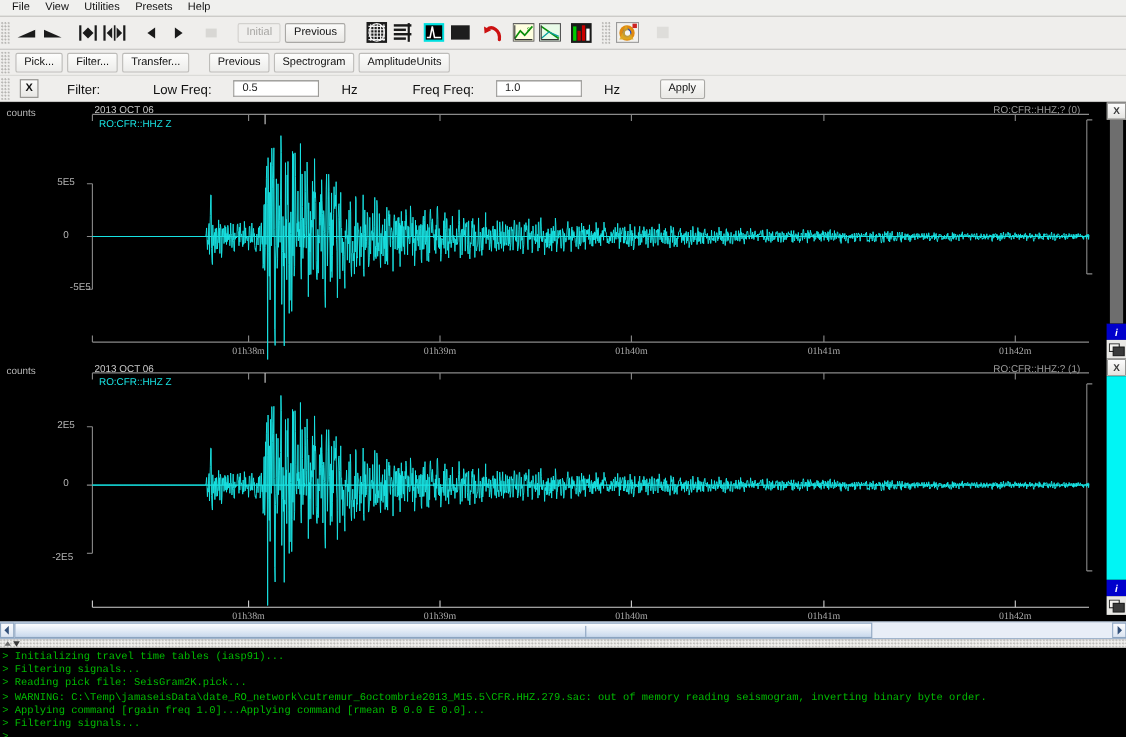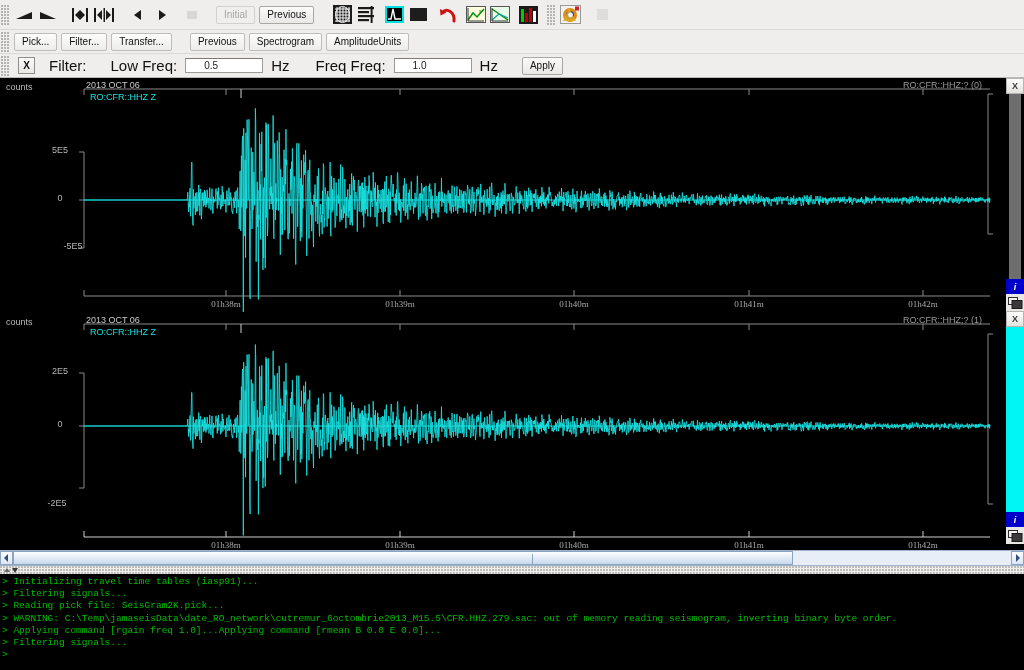--- a/index.html
+++ b/index.html
@@ -45,26 +45,26 @@
 
   .tbtn {
     font-size: 10px; color: #111; background: linear-gradient(#fbfbfa,#e9e8e5);
     border: 1px solid #a9a8a5; border-radius: 2px;
     padding: 2px 7px; margin: 0 2px; line-height: 12px; cursor: default;
     white-space: nowrap;
   }
   .tbtn.disabled { color: #a8a7a4; border-color: #d2d1ce; background: #f0efed; }
   .tbtn.flat { border: 1px solid #bdbcb9; background: linear-gradient(#fdfdfc,#ececea); }
 
-  .lbl { font-size: 15px; color: #111; margin: 0 8px; white-space: nowrap; }
+  .lbl { font-size: 12px; color: #111; margin: 0 20px; white-space: nowrap; }
 
   .txtin {
     font-size: 10px; color: #222; background: #fff;
     border: 1px solid #9b9a97; border-top-color: #7d7c79;
-    height: 15px; padding: 0 18px; line-height: 13px;
+    height: 15px; padding: 0 7px; line-height: 13px;
     font-family: "Liberation Sans", sans-serif;
   }
   .xbtn {
     width: 17px; height: 17px; font-size: 10px; font-weight: bold; color: #111;
     background: linear-gradient(#fbfbfa,#e8e7e4); border: 1px solid #8f8e8b;
     display: flex; align-items: center; justify-content: center;
     margin-left: 6px; margin-right: 6px; flex: none; cursor: default;
   }
 
   
@@ -151,20 +151,27 @@
   .cline {
     font-family: "Liberation Mono", monospace; font-size: 9.5px;
     color: #00bb00; line-height: 12.2px; white-space: nowrap;
   }
 </style>
 </head>
 <body>
 
 <div id="app">
 
+  <div class="menubar">
+    <div class="mi">File</div>
+    <div class="mi">View</div>
+    <div class="mi">Utilities</div>
+    <div class="mi">Presets</div>
+    <div class="mi">Help</div>
+  </div>
 
   <div class="toolbar tb1">
     <div class="gripper"></div>
 
     <div class="ibtn">
       <svg width="20" height="14" viewBox="0 0 20 14">
           <path d="M2 11 L18 4 L18 11 Z" fill="#1a1a1a"></path>
         </svg>
     </div>
     <div class="ibtn">
@@ -434,21 +441,21 @@
         <line x1="749" y1="219" x2="749" y2="225" stroke="#d0d0d0"></line>
         <line x1="923" y1="219" x2="923" y2="225" stroke="#d0d0d0"></line>
 
         <g id="trace1" stroke="#19e3e3" stroke-width="0.9" fill="none">
             <path d="M84.00 114.00L84.38 114.00L84.75 114.00L85.13 114.00L85.51 114.00L85.89 114.00L86.27 114.00L86.64 114.00L87.02 114.00L87.40 114.00L87.78 114.00L88.15 114.00L88.53 114.00L88.91 114.00L89.28 114.00L89.66 114.00L90.04 114.00L90.42 114.00L90.80 114.00L91.17 114.00L91.55 114.00L91.93 114.00L92.31 114.00L92.68 114.00L93.06 114.00L93.44 114.00L93.81 114.00L94.19 114.00L94.57 114.00L94.95 114.00L95.33 114.00L95.70 114.00L96.08 114.00L96.46 114.00L96.83 114.00L97.21 114.00L97.59 114.00L97.97 114.00L98.34 114.00L98.72 114.00L99.10 114.00L99.48 114.00L99.86 114.00L100.23 114.00L100.61 114.00L100.99 114.00L101.36 114.00L101.74 114.00L102.12 114.00L102.50 114.00L102.88 114.00L103.25 114.00L103.63 114.00L104.01 114.00L104.38 114.00L104.76 114.00L105.14 114.00L105.52 114.00L105.89 114.00L106.27 114.00L106.65 114.00L107.03 114.00L107.41 114.00L107.78 114.00L108.16 114.00L108.54 114.00L108.91 114.00L109.29 114.00L109.67 114.00L110.05 114.00L110.42 114.00L110.80 114.00L111.18 114.00L111.56 114.00L111.94 114.00L112.31 114.00L112.69 114.00L113.07 114.00L113.44 114.00L113.82 114.00L114.20 114.00L114.58 114.00L114.95 114.00L115.33 114.00L115.71 114.00L116.09 114.00L116.47 114.00L116.84 114.00L117.22 114.00L117.60 114.00L117.97 114.00L118.35 114.00L118.73 114.00L119.11 114.00L119.48 114.00L119.86 114.00L120.24 114.00L120.62 114.00L121.00 114.00L121.37 114.00L121.75 114.00L122.13 114.00L122.50 114.00L122.88 114.00L123.26 114.00L123.64 114.00L124.02 114.00L124.39 114.00L124.77 114.00L125.15 114.00L125.53 114.00L125.90 114.00L126.28 114.00L126.66 114.00L127.03 114.00L127.41 114.00L127.79 114.00L128.17 114.00L128.54 114.00L128.92 114.00L129.30 114.00L129.68 114.00L130.06 114.00L130.43 114.00L130.81 114.00L131.19 114.00L131.56 114.00L131.94 114.00L132.32 114.00L132.70 114.00L133.07 114.00L133.45 114.00L133.83 114.00L134.21 114.00L134.59 114.00L134.96 114.00L135.34 114.00L135.72 114.00L136.09 114.00L136.47 114.00L136.85 114.00L137.23 114.00L137.60 114.00L137.98 114.00L138.36 114.00L138.74 114.00L139.12 114.00L139.49 114.00L139.87 114.00L140.25 114.00L140.63 114.00L141.00 114.00L141.38 114.00L141.76 114.00L142.13 114.00L142.51 114.00L142.89 114.00L143.27 114.00L143.64 114.00L144.02 114.00L144.40 114.00L144.78 114.00L145.16 114.00L145.53 114.00L145.91 114.00L146.29 114.00L146.66 114.00L147.04 114.00L147.42 114.00L147.80 114.00L148.18 114.00L148.55 114.00L148.93 114.00L149.31 114.00L149.69 114.00L150.06 114.00L150.44 114.00L150.82 114.00L151.19 114.00L151.57 114.00L151.95 114.00L152.33 114.00L152.70 114.00L153.08 114.00L153.46 114.00L153.84 114.00L154.22 114.00L154.59 114.00L154.97 114.00L155.35 114.00L155.72 114.00L156.10 114.00L156.48 114.00L156.86 114.00L157.24 114.00L157.61 114.00L157.99 114.00L158.37 114.00L158.75 114.00L159.12 114.00L159.50 114.00L159.88 114.00L160.25 114.00L160.63 114.00L161.01 114.00L161.39 114.00L161.76 114.00L162.14 114.00L162.52 114.00L162.90 114.00L163.27 114.00L163.65 114.00L164.03 114.00L164.41 114.00L164.79 114.00L165.16 114.00L165.54 114.00L165.92 114.00L166.30 114.00L166.67 114.00L167.05 114.00L167.43 114.00L167.81 114.00L168.18 114.00L168.56 114.00L168.94 114.00L169.31 114.00L169.69 114.00L170.07 114.00L170.45 114.00L170.82 114.00L171.20 114.00L171.58 114.00L171.96 114.00L172.34 114.00L172.71 114.00L173.09 114.00L173.47 114.00L173.84 114.00L174.22 114.00L174.60 114.00L174.98 114.00L175.36 114.00L175.73 114.00L176.11 114.00L176.49 114.00L176.87 114.00L177.24 114.00L177.62 114.00L178.00 114.00L178.38 114.00L178.75 114.00L179.13 114.00L179.51 114.00L179.88 114.00L180.26 114.00L180.64 114.00L181.02 114.00L181.39 114.00L181.77 114.00L182.15 114.00L182.53 114.00L182.91 114.00L183.28 114.00L183.66 114.00L184.04 114.00L184.42 114.00L184.79 114.00L185.17 114.00L185.55 114.00L185.93 114.00L186.30 114.00L186.68 114.00L187.06 114.00L187.44 111.68L187.81 107.09L188.19 115.47L188.57 124.59L188.94 116.91L189.32 120.39L189.70 106.39L190.08 103.43L190.45 128.45L190.83 109.51L191.21 96.88L191.59 80.33L191.97 80.68L192.34 123.56L192.72 133.55L193.10 136.68L193.47 104.65L193.85 121.39L194.23 113.32L194.61 113.34L194.99 110.70L195.36 127.21L195.74 107.63L196.12 120.63L196.50 124.24L196.87 107.08L197.25 111.27L197.63 124.02L198.00 118.51L198.38 115.38L198.76 100.58L199.14 119.15L199.51 107.36L199.89 127.72L200.27 104.12L200.65 106.16L201.03 108.97L201.40 131.03L201.78 124.89L202.16 108.01L202.53 113.96L202.91 107.30L203.29 109.42L203.67 119.71L204.05 114.04L204.42 105.13L204.80 118.57L205.18 106.31L205.56 111.19L205.93 120.49L206.31 111.51L206.69 118.04L207.06 104.96L207.44 106.98L207.82 116.70L208.20 113.17L208.58 112.30L208.95 121.47L209.33 116.56L209.71 103.05L210.08 111.48L210.46 113.09L210.84 123.02L211.22 119.15L211.59 112.89L211.97 103.98L212.35 117.21L212.73 125.71L213.10 126.04L213.48 111.05L213.86 116.30L214.24 114.01L214.62 113.77L214.99 115.17L215.37 114.15L215.75 104.57L216.13 103.79L216.50 109.28L216.88 110.11L217.26 121.49L217.63 106.44L218.01 118.52L218.39 103.06L218.77 110.45L219.15 113.41L219.52 111.97L219.90 113.99L220.28 118.57L220.66 122.22L221.03 109.39L221.41 120.39L221.79 119.81L222.16 101.77L222.54 108.27L222.92 119.26L223.30 107.04L223.68 115.18L224.05 113.84L224.43 116.46L224.81 117.45L225.19 116.26L225.56 113.66L225.94 125.06L226.32 116.43L226.69 106.11L227.07 105.62L227.45 111.26L227.83 118.98L228.21 117.20L228.58 118.07L228.96 103.13L229.34 115.72L229.72 118.66L230.09 110.10L230.47 107.41L230.85 113.63L231.22 111.59L231.60 121.33L231.98 124.42L232.36 123.76L232.73 126.19L233.11 121.55L233.49 112.03L233.87 116.20L234.25 115.57L234.62 120.89L235.00 106.91L235.38 115.01L235.75 109.38L236.13 105.59L236.51 125.78L236.89 122.73L237.26 105.43L237.64 102.97L238.02 117.53L238.40 120.33L238.78 114.06L239.15 139.72L239.53 136.54L239.91 88.81L240.28 88.07L240.66 141.43L241.04 122.97L241.42 74.63L241.79 120.49L242.17 67.22L242.55 57.00L242.93 87.19L243.31 223.46L243.68 50.29L244.06 75.78L244.44 127.16L244.81 146.13L245.19 78.30L245.57 165.22L245.95 54.25L246.32 89.97L246.70 121.55L247.08 42.62L247.46 56.53L247.84 75.52L248.21 113.56L248.59 66.95L248.97 42.33L249.34 108.10L249.72 189.07L250.10 202.04L250.48 131.38L250.86 121.36L251.23 67.40L251.61 107.28L251.99 139.74L252.36 132.08L252.74 71.42L253.12 122.73L253.50 105.11L253.88 89.07L254.25 101.05L254.63 118.76L255.01 84.43L255.39 32.51L255.76 46.22L256.14 168.86L256.52 126.76L256.89 125.60L257.27 97.79L257.65 137.95L258.03 105.34L258.40 202.42L258.78 127.48L259.16 131.42L259.54 54.35L259.91 113.72L260.29 100.13L260.67 148.99L261.05 64.26L261.43 88.29L261.80 53.36L262.18 102.85L262.56 136.78L262.94 176.14L263.31 102.78L263.69 165.60L264.07 111.70L264.44 94.10L264.82 111.80L265.20 174.51L265.58 145.30L265.96 45.22L266.33 129.62L266.71 47.09L267.09 116.69L267.47 146.05L267.84 138.11L268.22 46.39L268.60 65.50L268.98 94.99L269.35 118.12L269.73 122.19L270.11 103.31L270.49 110.06L270.86 77.30L271.24 117.54L271.62 102.01L272.00 114.84L272.37 108.20L272.75 122.47L273.13 38.87L273.50 136.31L273.88 148.53L274.26 100.37L274.64 63.46L275.01 89.64L275.39 131.80L275.77 99.21L276.15 122.87L276.52 112.18L276.90 115.23L277.28 61.21L277.66 77.66L278.03 104.92L278.41 123.42L278.79 100.74L279.17 53.83L279.54 71.57L279.92 91.94L280.30 162.70L280.68 86.76L281.06 145.10L281.43 111.69L281.81 126.47L282.19 93.62L282.56 144.68L282.94 111.88L283.32 100.77L283.70 106.52L284.07 69.33L284.45 107.96L284.83 140.81L285.21 77.74L285.59 100.03L285.96 51.10L286.34 82.79L286.72 78.44L287.10 86.58L287.47 133.23L287.85 147.39L288.23 148.89L288.61 140.86L288.98 108.17L289.36 143.60L289.74 112.91L290.12 119.37L290.49 86.33L290.87 104.94L291.25 98.74L291.63 79.94L292.00 126.02L292.38 68.12L292.76 84.65L293.13 95.33L293.51 148.38L293.89 109.94L294.27 93.09L294.64 98.30L295.02 111.79L295.40 159.49L295.78 171.40L296.15 110.57L296.53 75.76L296.91 63.57L297.29 83.83L297.66 137.82L298.04 114.29L298.42 109.28L298.80 63.65L299.17 77.46L299.55 105.91L299.93 119.28L300.31 150.49L300.69 94.69L301.06 142.30L301.44 78.76L301.82 147.22L302.20 129.55L302.57 100.50L302.95 121.27L303.33 95.63L303.70 73.77L304.08 90.96L304.46 91.58L304.84 80.44L305.22 89.61L305.59 69.72L305.97 116.55L306.35 125.86L306.73 163.59L307.10 137.13L307.48 98.46L307.86 88.74L308.24 87.48L308.61 100.72L308.99 148.30L309.37 101.45L309.75 78.32L310.12 106.80L310.50 107.12L310.88 127.07L311.25 115.30L311.63 141.69L312.01 130.12L312.39 118.36L312.76 128.68L313.14 143.66L313.52 155.93L313.90 109.34L314.27 115.67L314.65 112.29L315.03 100.29L315.41 111.63L315.79 133.14L316.16 113.13L316.54 118.54L316.92 119.90L317.30 92.66L317.67 135.23L318.05 127.98L318.43 85.86L318.80 94.09L319.18 139.78L319.56 146.37L319.94 127.66L320.31 127.20L320.69 117.71L321.07 133.82L321.45 129.75L321.83 127.41L322.20 144.39L322.58 105.73L322.96 126.48L323.34 81.64L323.71 84.00L324.09 138.42L324.47 130.14L324.84 131.41L325.22 102.91L325.60 108.62L325.98 108.73L326.36 113.73L326.73 122.48L327.11 137.55L327.49 108.68L327.87 106.01L328.24 130.52L328.62 111.22L329.00 122.45L329.38 113.35L329.75 114.17L330.13 80.30L330.51 140.73L330.88 146.23L331.26 111.58L331.64 92.52L332.02 124.92L332.39 104.47L332.77 123.04L333.15 118.14L333.53 113.29L333.90 94.49L334.28 97.73L334.66 121.11L335.04 138.54L335.42 136.75L335.79 131.23L336.17 98.49L336.55 122.13L336.93 128.18L337.30 112.46L337.68 109.90L338.06 109.29L338.44 117.19L338.81 95.26L339.19 110.05L339.57 112.05L339.94 133.39L340.32 105.78L340.70 82.37L341.08 130.34L341.45 121.95L341.83 131.93L342.21 122.75L342.59 84.76L342.96 90.23L343.34 130.02L343.72 118.93L344.10 123.11L344.47 125.78L344.85 95.46L345.23 115.89L345.61 130.60L345.99 139.13L346.36 111.45L346.74 128.17L347.12 113.50L347.50 108.69L347.87 104.48L348.25 129.77L348.63 114.68L349.00 114.07L349.38 123.87L349.76 99.77L350.14 136.21L350.52 109.65L350.89 113.56L351.27 133.99L351.65 90.32L352.02 127.13L352.40 136.75L352.78 106.17L353.16 97.93L353.53 93.02L353.91 105.39L354.29 96.19L354.67 120.05L355.05 122.53L355.42 109.18L355.80 106.90L356.18 109.22L356.56 110.49L356.93 117.12L357.31 142.16L357.69 116.06L358.06 100.94L358.44 96.43L358.82 98.58L359.20 124.21L359.57 101.80L359.95 112.78L360.33 101.34L360.71 106.59L361.09 124.83L361.46 120.10L361.84 98.78L362.22 123.46L362.59 98.49L362.97 127.74L363.35 103.25L363.73 138.35L364.10 105.09L364.48 123.03L364.86 93.70L365.24 125.89L365.62 107.67L365.99 101.44L366.37 119.74L366.75 122.18L367.13 105.89L367.50 124.30L367.88 128.51L368.26 101.47L368.63 108.48L369.01 92.20L369.39 96.46L369.77 108.03L370.15 112.67L370.52 128.91L370.90 105.44L371.28 115.55L371.66 106.41L372.03 118.12L372.41 120.04L372.79 118.82L373.16 89.25L373.54 97.75L373.92 112.65L374.30 113.87L374.68 103.16L375.05 129.36L375.43 98.35L375.81 116.79L376.19 119.19L376.56 115.47L376.94 137.73L377.32 128.24L377.69 100.78L378.07 125.47L378.45 104.97L378.83 111.83L379.20 108.66L379.58 116.93L379.96 117.96L380.34 121.82L380.72 107.26L381.09 105.12L381.47 113.43L381.85 124.83L382.23 107.70L382.60 104.15L382.98 132.34L383.36 135.20L383.73 104.87L384.11 124.38L384.49 102.61L384.87 97.54L385.25 124.31L385.62 118.58L386.00 101.16L386.38 92.67L386.75 120.42L387.13 117.44L387.51 109.31L387.89 119.08L388.26 133.62L388.64 104.09L389.02 107.00L389.40 129.23L389.78 134.33L390.15 106.74L390.53 127.30L390.91 95.51L391.29 91.94L391.66 99.32L392.04 101.73L392.42 110.86L392.80 111.14L393.17 99.71L393.55 107.27L393.93 113.06L394.31 114.99L394.68 112.29L395.06 125.12L395.44 120.14L395.81 108.38L396.19 127.80L396.57 104.62L396.95 117.03L397.32 91.51L397.70 89.54L398.08 100.43L398.46 119.84L398.83 122.82L399.21 107.55L399.59 123.90L399.97 117.69L400.35 113.20L400.72 134.06L401.10 128.59L401.48 115.59L401.86 116.20L402.23 115.98L402.61 117.27L402.99 120.76L403.37 101.25L403.74 123.59L404.12 100.86L404.50 94.62L404.88 107.67L405.25 128.14L405.63 110.97L406.01 99.39L406.38 100.88L406.76 125.16L407.14 122.14L407.52 118.13L407.89 131.29L408.27 107.58L408.65 110.21L409.03 119.78L409.41 104.82L409.78 115.78L410.16 123.00L410.54 118.10L410.92 116.39L411.29 97.55L411.67 115.40L412.05 119.22L412.43 113.09L412.80 114.83L413.18 115.06L413.56 126.12L413.94 117.54L414.31 116.21L414.69 120.72L415.07 107.66L415.44 120.39L415.82 120.25L416.20 118.16L416.58 110.96L416.95 104.14L417.33 92.45L417.71 101.02L418.09 118.83L418.46 131.40L418.84 112.36L419.22 110.93L419.60 108.34L419.98 128.89L420.35 126.13L420.73 107.89L421.11 113.57L421.49 99.11L421.86 101.98L422.24 112.95L422.62 109.02L423.00 125.82L423.37 103.57L423.75 106.33L424.13 104.32L424.50 102.54L424.88 120.80L425.26 126.29L425.64 128.09L426.01 101.35L426.39 117.30L426.77 128.55L427.15 132.11L427.52 123.70L427.90 118.93L428.28 120.16L428.66 112.77L429.04 101.50L429.41 106.79L429.79 99.39L430.17 121.75L430.55 115.73L430.92 104.37L431.30 105.43L431.68 130.96L432.06 112.51L432.43 110.18L432.81 124.95L433.19 125.68L433.56 122.74L433.94 121.54L434.32 120.19L434.70 113.06L435.07 98.98L435.45 116.19L435.83 125.78L436.21 125.85L436.58 110.42L436.96 111.30L437.34 116.27L437.72 123.65L438.09 129.30L438.47 107.28L438.85 124.81L439.23 120.12L439.61 106.46L439.98 106.84L440.36 114.79L440.74 114.54L441.12 111.57L441.49 94.61L441.87 119.79L442.25 106.71L442.63 115.38L443.00 112.74L443.38 113.79L443.76 116.65L444.13 111.54L444.51 108.30L444.89 124.80L445.27 120.75L445.64 117.86L446.02 109.32L446.40 120.67L446.78 125.96L447.15 116.20L447.53 110.47L447.91 107.34L448.29 105.46L448.67 114.64L449.04 117.00L449.42 107.98L449.80 122.51L450.18 123.49L450.55 108.31L450.93 118.40L451.31 125.82L451.69 118.55L452.06 101.17L452.44 119.85L452.82 119.15L453.19 118.73L453.57 124.68L453.95 110.94L454.33 102.19L454.70 106.34L455.08 119.81L455.46 110.00L455.84 123.59L456.21 120.01L456.59 108.36L456.97 101.92L457.35 115.59L457.72 125.99L458.10 110.42L458.48 118.38L458.86 121.37L459.24 116.93L459.61 104.35L459.99 120.33L460.37 119.45L460.75 121.07L461.12 105.44L461.50 112.67L461.88 118.04L462.25 121.60L462.63 108.54L463.01 119.91L463.39 106.34L463.77 125.22L464.14 122.75L464.52 118.68L464.90 106.19L465.27 108.78L465.65 109.46L466.03 108.39L466.41 125.03L466.78 116.83L467.16 106.17L467.54 100.88L467.92 103.05L468.30 112.23L468.67 117.12L469.05 113.62L469.43 118.12L469.81 104.47L470.18 116.54L470.56 125.74L470.94 124.15L471.31 121.75L471.69 108.45L472.07 102.40L472.45 102.41L472.82 118.61L473.20 124.21L473.58 113.02L473.96 106.70L474.34 117.15L474.71 114.53L475.09 117.16L475.47 128.07L475.84 123.49L476.22 120.33L476.60 104.45L476.98 105.53L477.35 109.70L477.73 110.19L478.11 102.79L478.49 108.60L478.87 105.18L479.24 110.01L479.62 120.09L480.00 124.67L480.38 112.76L480.75 99.68L481.13 116.52L481.51 112.26L481.88 111.00L482.26 116.21L482.64 114.98L483.02 112.37L483.40 109.73L483.77 127.19L484.15 124.76L484.53 105.48L484.91 111.29L485.28 111.81L485.66 115.92L486.04 117.13L486.41 113.81L486.79 120.05L487.17 104.36L487.55 116.02L487.93 118.32L488.30 118.72L488.68 112.26L489.06 125.82L489.44 102.61L489.81 102.14L490.19 123.18L490.57 114.51L490.94 115.54L491.32 103.08L491.70 98.74L492.08 106.26L492.45 117.97L492.83 114.04L493.21 118.34L493.59 115.45L493.97 109.56L494.34 113.30L494.72 116.14L495.10 128.85L495.48 119.74L495.85 116.14L496.23 119.13L496.61 111.19L496.98 122.84L497.36 110.51L497.74 122.40L498.12 107.77L498.50 107.95L498.87 119.82L499.25 123.52L499.63 119.77L500.00 111.80L500.38 116.15L500.76 121.35L501.14 107.21L501.51 125.79L501.89 109.33L502.27 109.95L502.65 119.37L503.03 105.72L503.40 114.49L503.78 117.36L504.16 109.54L504.54 117.82L504.91 99.11L505.29 104.01L505.67 115.70L506.05 126.48L506.42 120.86L506.80 119.28L507.18 108.95L507.56 111.07L507.93 115.48L508.31 110.75L508.69 109.21L509.06 112.96L509.44 108.63L509.82 122.25L510.20 123.55L510.57 121.82L510.95 114.97L511.33 107.68L511.71 110.54L512.09 110.29L512.46 125.97L512.84 123.31L513.22 111.46L513.60 114.36L513.97 114.78L514.35 118.56L514.73 117.18L515.11 117.07L515.48 108.77L515.86 106.40L516.24 101.85L516.62 107.89L516.99 116.67L517.37 116.55L517.75 107.40L518.13 116.33L518.50 113.96L518.88 115.42L519.26 126.27L519.63 107.38L520.01 106.25L520.39 117.16L520.77 109.06L521.14 114.95L521.52 110.68L521.90 110.16L522.28 114.66L522.65 114.80L523.03 119.06L523.41 119.67L523.79 122.25L524.16 116.07L524.54 105.73L524.92 106.65L525.30 120.34L525.67 123.63L526.05 124.20L526.43 106.14L526.81 120.23L527.18 109.69L527.56 121.54L527.94 120.14L528.32 119.31L528.69 103.10L529.07 110.42L529.45 108.96L529.83 113.26L530.20 118.69L530.58 105.53L530.96 113.54L531.34 118.26L531.71 108.03L532.09 124.48L532.47 115.66L532.85 112.63L533.23 108.95L533.60 112.29L533.98 109.00L534.36 112.02L534.74 108.24L535.11 116.42L535.49 115.54L535.87 104.57L536.25 120.26L536.62 117.73L537.00 114.38L537.38 110.75L537.75 109.68L538.13 121.74L538.51 112.92L538.89 121.90L539.26 111.48L539.64 116.90L540.02 113.53L540.40 110.26L540.77 116.82L541.15 110.72L541.53 119.60L541.91 102.58L542.29 108.57L542.66 115.68L543.04 108.52L543.42 117.74L543.79 107.02L544.17 113.32L544.55 119.23L544.93 114.13L545.31 117.97L545.68 112.75L546.06 121.53L546.44 111.57L546.82 114.30L547.19 113.06L547.57 109.24L547.95 114.22L548.32 109.03L548.70 117.04L549.08 102.37L549.46 109.51L549.84 109.42L550.21 106.99L550.59 110.29L550.97 110.48L551.35 112.53L551.72 115.54L552.10 119.24L552.48 115.65L552.86 118.85L553.23 117.95L553.61 119.91L553.99 114.45L554.37 118.00L554.74 114.01L555.12 117.48L555.50 110.22L555.88 114.10L556.25 111.49L556.63 119.25L557.01 111.70L557.38 111.34L557.76 108.58L558.14 112.61L558.52 119.32L558.89 113.54L559.27 106.55L559.65 114.16L560.03 116.29L560.40 110.47L560.78 113.78L561.16 111.72L561.54 103.34L561.91 115.60L562.29 114.94L562.67 111.28L563.05 123.83L563.42 109.15L563.80 106.96L564.18 118.57L564.56 112.27L564.94 112.01L565.31 109.61L565.69 108.47L566.07 106.98L566.44 107.35L566.82 119.38L567.20 113.81L567.58 119.35L567.95 106.19L568.33 116.63L568.71 109.45L569.09 116.47L569.47 119.97L569.84 118.05L570.22 120.35L570.60 110.68L570.97 109.55L571.35 120.37L571.73 122.38L572.11 119.23L572.49 111.52L572.86 103.98L573.24 113.28L573.62 118.19L574.00 121.68L574.37 109.03L574.75 117.32L575.13 111.28L575.50 115.35L575.88 124.87L576.26 123.47L576.64 119.77L577.02 105.99L577.39 112.95L577.77 115.95L578.15 112.99L578.52 114.01L578.90 115.08L579.28 115.23L579.66 114.83L580.03 115.81L580.41 110.73L580.79 121.31L581.17 109.36L581.55 105.74L581.92 120.81L582.30 119.98L582.68 111.97L583.05 114.65L583.43 118.78L583.81 111.56L584.19 109.21L584.57 109.92L584.94 114.85L585.32 106.09L585.70 108.99L586.08 114.46L586.45 109.43L586.83 112.28L587.21 120.35L587.59 117.97L587.96 108.28L588.34 111.74L588.72 114.90L589.10 123.17L589.47 117.33L589.85 111.79L590.23 112.86L590.61 108.16L590.98 108.71L591.36 118.52L591.74 119.20L592.12 117.00L592.49 106.42L592.87 106.22L593.25 115.07L593.63 119.19L594.00 121.98L594.38 114.47L594.76 107.86L595.13 109.71L595.51 119.37L595.89 119.12L596.27 118.90L596.64 108.98L597.02 110.79L597.40 110.27L597.78 108.27L598.15 121.15L598.53 108.31L598.91 113.63L599.29 103.78L599.67 108.32L600.04 116.63L600.42 113.26L600.80 112.57L601.17 110.93L601.55 118.35L601.93 114.70L602.31 116.81L602.69 119.35L603.06 111.42L603.44 112.61L603.82 108.85L604.20 110.50L604.57 119.95L604.95 107.40L605.33 117.03L605.70 111.43L606.08 110.07L606.46 119.55L606.84 113.50L607.22 120.23L607.59 115.62L607.97 114.76L608.35 116.79L608.73 120.18L609.10 123.34L609.48 118.51L609.86 105.38L610.24 107.44L610.61 110.99L610.99 109.05L611.37 118.86L611.75 115.22L612.12 106.60L612.50 110.29L612.88 122.20L613.25 118.07L613.63 113.12L614.01 120.61L614.39 119.67L614.76 115.13L615.14 117.65L615.52 122.43L615.90 114.73L616.27 115.80L616.65 113.27L617.03 110.41L617.41 110.25L617.78 109.45L618.16 109.56L618.54 107.31L618.92 114.07L619.29 111.08L619.67 118.96L620.05 114.55L620.43 113.19L620.81 117.19L621.18 112.75L621.56 117.25L621.94 111.60L622.31 120.45L622.69 113.62L623.07 111.37L623.45 113.25L623.83 109.88L624.20 119.47L624.58 113.39L624.96 117.51L625.34 111.97L625.71 110.39L626.09 114.65L626.47 123.04L626.84 120.50L627.22 118.53L627.60 117.71L627.98 108.74L628.36 114.40L628.73 120.67L629.11 118.15L629.49 114.52L629.87 105.80L630.24 109.14L630.62 118.46L631.00 117.08L631.38 113.54L631.75 116.83L632.13 111.42L632.51 111.04L632.88 114.43L633.26 116.78L633.64 120.54L634.02 118.47L634.39 106.79L634.77 118.22L635.15 109.74L635.53 115.93L635.90 117.86L636.28 110.52L636.66 113.72L637.04 119.86L637.41 111.04L637.79 113.98L638.17 113.66L638.55 114.56L638.93 119.39L639.30 111.05L639.68 120.02L640.06 111.24L640.43 108.61L640.81 107.83L641.19 111.85L641.57 112.91L641.95 112.28L642.32 115.44L642.70 115.38L643.08 111.43L643.46 115.52L643.83 119.83L644.21 119.14L644.59 113.55L644.97 116.74L645.34 114.26L645.72 116.72L646.10 119.66L646.48 117.42L646.85 108.81L647.23 115.66L647.61 116.75L647.99 115.47L648.36 117.36L648.74 114.72L649.12 117.50L649.50 109.93L649.87 113.68L650.25 114.35L650.63 118.86L651.00 114.03L651.38 111.05L651.76 110.81L652.14 112.52L652.51 117.45L652.89 114.13L653.27 115.97L653.65 106.45L654.02 112.77L654.40 109.65L654.78 114.96L655.16 116.62L655.53 109.61L655.91 116.04L656.29 117.59L656.67 115.31L657.04 113.77L657.42 120.10L657.80 116.69L658.18 111.68L658.55 117.15L658.93 117.03L659.31 121.28L659.69 114.33L660.07 108.51L660.44 107.68L660.82 117.91L661.20 117.31L661.57 110.18L661.95 116.80L662.33 111.59L662.71 117.57L663.09 117.56L663.46 118.03L663.84 119.62L664.22 114.07L664.60 110.63L664.97 112.44L665.35 114.31L665.73 120.15L666.11 119.86L666.48 114.40L666.86 113.97L667.24 112.24L667.62 114.18L667.99 115.16L668.37 117.23L668.75 110.83L669.13 109.39L669.50 114.20L669.88 116.88L670.26 114.61L670.63 117.68L671.01 116.69L671.39 109.29L671.77 113.59L672.14 111.67L672.52 117.91L672.90 116.66L673.28 107.10L673.66 112.56L674.03 110.70L674.41 115.97L674.79 115.20L675.16 113.10L675.54 111.23L675.92 117.02L676.30 117.19L676.67 120.17L677.05 112.32L677.43 112.15L677.81 115.78L678.19 113.45L678.56 116.28L678.94 110.01L679.32 110.32L679.69 109.72L680.07 112.11L680.45 114.26L680.83 114.06L681.21 116.14L681.58 112.85L681.96 113.42L682.34 107.37L682.72 111.00L683.09 112.46L683.47 116.04L683.85 113.81L684.23 110.34L684.60 115.23L684.98 112.44L685.36 116.48L685.74 114.07L686.11 110.35L686.49 109.45L686.87 112.40L687.25 114.39L687.62 114.57L688.00 112.80L688.38 114.18L688.75 112.03L689.13 117.56L689.51 113.43L689.89 111.95L690.26 111.81L690.64 112.85L691.02 111.13L691.40 110.15L691.77 109.29L692.15 112.27L692.53 112.71L692.91 114.17L693.28 108.67L693.66 110.99L694.04 115.49L694.42 116.71L694.80 114.05L695.17 115.36L695.55 116.03L695.93 117.46L696.30 118.70L696.68 114.11L697.06 117.02L697.44 108.11L697.81 115.14L698.19 116.29L698.57 114.92L698.95 117.73L699.33 110.31L699.70 111.54L700.08 111.44L700.46 116.17L700.83 118.84L701.21 111.62L701.59 114.23L701.97 117.68L702.35 110.05L702.72 113.45L703.10 116.54L703.48 115.94L703.86 114.55L704.23 116.44L704.61 115.52L704.99 113.06L705.37 110.69L705.74 111.20L706.12 111.67L706.50 109.86L706.88 117.23L707.25 117.94L707.63 118.36L708.01 111.08L708.38 111.49L708.76 114.77L709.14 111.00L709.52 114.27L709.89 118.86L710.27 116.76L710.65 113.34L711.03 110.09L711.40 111.17L711.78 113.23L712.16 118.54L712.54 111.30L712.92 112.53L713.29 116.69L713.67 116.65L714.05 115.00L714.42 112.94L714.80 116.56L715.18 111.14L715.56 114.94L715.94 112.89L716.31 113.43L716.69 110.18L717.07 111.85L717.45 111.36L717.82 112.89L718.20 112.02L718.58 112.12L718.95 113.86L719.33 109.23L719.71 114.27L720.09 118.38L720.47 112.43L720.84 118.86L721.22 111.88L721.60 109.20L721.98 116.30L722.35 117.60L722.73 112.92L723.11 114.51L723.49 111.73L723.86 113.16L724.24 115.80L724.62 112.51L725.00 113.81L725.37 117.40L725.75 110.68L726.13 114.67L726.50 115.65L726.88 118.92L727.26 116.48L727.64 117.62L728.01 114.91L728.39 111.21L728.77 111.93L729.15 111.61L729.52 117.10L729.90 109.72L730.28 108.19L730.66 109.63L731.03 114.98L731.41 115.90L731.79 115.01L732.17 111.20L732.54 114.49L732.92 111.33L733.30 112.75L733.68 116.66L734.06 119.35L734.43 108.99L734.81 115.08L735.19 110.57L735.56 115.73L735.94 111.62L736.32 115.31L736.70 108.89L737.08 111.03L737.45 111.02L737.83 113.23L738.21 114.29L738.59 112.94L738.96 112.53L739.34 114.94L739.72 112.40L740.09 117.87L740.47 116.21L740.85 111.66L741.23 116.34L741.61 116.06L741.98 112.08L742.36 111.01L742.74 109.66L743.12 114.86L743.49 110.32L743.87 110.36L744.25 115.56L744.63 112.54L745.00 116.72L745.38 111.78L745.76 116.21L746.13 112.35L746.51 117.96L746.89 113.44L747.27 111.04L747.64 113.05L748.02 109.28L748.40 113.08L748.78 110.25L749.15 117.14L749.53 113.07L749.91 114.85L750.29 110.36L750.66 113.20L751.04 114.98L751.42 114.87L751.80 111.51L752.18 116.64L752.55 110.09L752.93 110.31L753.31 118.02L753.68 116.28L754.06 110.18L754.44 109.04L754.82 108.34L755.20 115.76L755.57 116.55L755.95 116.00L756.33 113.21L756.71 111.36L757.08 113.22L757.46 116.35L757.84 117.25L758.22 115.23L758.59 109.18L758.97 116.49L759.35 111.60L759.73 111.85L760.10 114.29L760.48 115.72L760.86 112.66L761.24 110.21L761.61 110.74L761.99 114.59L762.37 113.44L762.75 115.37L763.12 112.77L763.50 111.71L763.88 118.06L764.25 112.60L764.63 119.61L765.01 112.95L765.39 114.59L765.76 115.30L766.14 111.27L766.52 112.65L766.90 113.23L767.27 112.44L767.65 116.03L768.03 111.52L768.41 116.39L768.78 117.76L769.16 117.06L769.54 112.86L769.92 115.58L770.29 116.46L770.67 116.96L771.05 119.42L771.43 114.95L771.80 113.25L772.18 115.09L772.56 113.66L772.94 112.86L773.32 115.32L773.69 115.39L774.07 114.25L774.45 112.02L774.82 111.95L775.20 115.77L775.58 113.49L775.96 114.35L776.34 114.19L776.71 111.28L777.09 118.48L777.47 114.82L777.85 117.48L778.22 112.27L778.60 111.16L778.98 111.77L779.36 115.18L779.73 113.50L780.11 112.22L780.49 111.11L780.87 112.60L781.24 112.22L781.62 115.09L782.00 117.79L782.38 113.22L782.75 114.21L783.13 111.43L783.51 114.15L783.88 113.63L784.26 114.14L784.64 112.41L785.02 112.50L785.39 111.98L785.77 113.31L786.15 113.68L786.53 114.34L786.91 111.43L787.28 112.76L787.66 110.41L788.04 113.51L788.41 117.99L788.79 116.75L789.17 117.55L789.55 117.40L789.92 116.90L790.30 118.56L790.68 112.40L791.06 111.45L791.44 112.51L791.81 115.77L792.19 112.20L792.57 112.99L792.94 117.68L793.32 116.63L793.70 110.14L794.08 114.53L794.46 115.63L794.83 117.69L795.21 118.49L795.59 114.07L795.97 113.09L796.34 117.86L796.72 112.09L797.10 114.54L797.48 113.75L797.85 114.64L798.23 113.26L798.61 112.48L798.99 111.27L799.36 111.43L799.74 114.38L800.12 111.80L800.50 112.86L800.87 117.38L801.25 119.32L801.63 118.24L802.00 116.10L802.38 111.83L802.76 115.74L803.14 113.70L803.51 118.76L803.89 115.36L804.27 110.02L804.65 112.91L805.02 112.94L805.40 111.13L805.78 111.30L806.16 113.95L806.53 115.69L806.91 110.10L807.29 109.72L807.67 116.69L808.05 117.72L808.42 113.15L808.80 118.42L809.18 111.02L809.55 115.35L809.93 116.35L810.31 115.77L810.69 111.37L811.06 109.71L811.44 113.13L811.82 113.43L812.20 116.48L812.58 116.13L812.95 117.77L813.33 114.69L813.71 113.71L814.08 115.91L814.46 115.59L814.84 117.67L815.22 117.23L815.60 115.02L815.97 110.45L816.35 114.66L816.73 114.24L817.11 114.41L817.48 111.32L817.86 110.45L818.24 113.37L818.62 117.07L818.99 112.79L819.37 118.64L819.75 113.40L820.13 110.37L820.50 115.43L820.88 115.32L821.26 114.02L821.63 114.72L822.01 114.79L822.39 116.51L822.77 111.71L823.14 115.48L823.52 116.72L823.90 112.53L824.28 113.31L824.65 112.29L825.03 113.51L825.41 111.80L825.79 116.96L826.17 116.38L826.54 112.90L826.92 116.18L827.30 118.28L827.67 114.22L828.05 117.08L828.43 112.76L828.81 115.03L829.19 112.79L829.56 112.29L829.94 115.18L830.32 113.21L830.70 112.30L831.07 111.70L831.45 115.71L831.83 116.85L832.20 113.74L832.58 113.81L832.96 112.10L833.34 113.19L833.72 111.44L834.09 115.47L834.47 116.12L834.85 112.63L835.23 111.81L835.60 112.17L835.98 114.81L836.36 114.02L836.74 113.74L837.11 114.91L837.49 113.87L837.87 111.87L838.25 111.45L838.62 113.55L839.00 112.80L839.38 116.74L839.75 116.32L840.13 111.45L840.51 115.07L840.89 115.83L841.26 113.45L841.64 115.04L842.02 115.20L842.40 111.55L842.77 113.57L843.15 115.72L843.53 113.01L843.91 114.07L844.28 110.99L844.66 112.88L845.04 117.56L845.42 116.91L845.79 117.08L846.17 115.26L846.55 114.99L846.93 113.33L847.31 115.74L847.68 114.38L848.06 113.30L848.44 112.74L848.81 114.01L849.19 110.85L849.57 116.77L849.95 112.29L850.33 115.69L850.70 112.99L851.08 111.52L851.46 115.37L851.84 117.06L852.21 118.21L852.59 116.06L852.97 114.70L853.34 115.35L853.72 112.34L854.10 112.98L854.48 112.06L854.86 112.88L855.23 112.93L855.61 112.69L855.99 114.69L856.37 116.71L856.74 114.93L857.12 115.68L857.50 116.18L857.88 113.73L858.25 115.90L858.63 113.01L859.01 115.87L859.38 115.89L859.76 115.67L860.14 113.98L860.52 115.70L860.89 112.30L861.27 114.29L861.65 111.32L862.03 115.93L862.40 114.83L862.78 116.77L863.16 117.11L863.54 114.29L863.91 115.17L864.29 115.33L864.67 117.89L865.05 116.68L865.43 114.95L865.80 110.77L866.18 115.90L866.56 111.91L866.93 116.28L867.31 111.59L867.69 114.88L868.07 114.36L868.45 113.28L868.82 111.98L869.20 116.55L869.58 114.76L869.96 113.67L870.33 113.94L870.71 112.62L871.09 114.32L871.47 115.85L871.84 117.60L872.22 112.36L872.60 112.32L872.98 114.27L873.35 113.20L873.73 114.37L874.11 111.84L874.49 113.60L874.86 110.20L875.24 114.15L875.62 116.24L876.00 113.14L876.37 113.30L876.75 113.31L877.13 112.10L877.50 112.95L877.88 113.45L878.26 112.41L878.64 113.46L879.01 114.34L879.39 112.40L879.77 111.47L880.15 113.47L880.52 114.70L880.90 112.84L881.28 113.60L881.66 112.73L882.03 115.53L882.41 117.10L882.79 114.04L883.17 112.15L883.54 111.71L883.92 113.32L884.30 112.71L884.68 114.23L885.05 114.64L885.43 112.11L885.81 111.84L886.19 113.13L886.57 114.18L886.94 116.30L887.32 113.27L887.70 111.70L888.07 111.43L888.45 116.05L888.83 114.47L889.21 116.04L889.59 116.66L889.96 116.03L890.34 113.72L890.72 113.41L891.10 113.50L891.47 115.30L891.85 111.73L892.23 112.58L892.61 114.72L892.98 116.31L893.36 115.26L893.74 115.98L894.12 114.75L894.49 112.03L894.87 115.06L895.25 113.09L895.63 116.23L896.00 114.28L896.38 115.12L896.76 114.66L897.13 111.80L897.51 115.02L897.89 115.53L898.27 116.32L898.64 113.89L899.02 113.39L899.40 114.69L899.78 112.65L900.16 112.88L900.53 113.60L900.91 112.77L901.29 115.36L901.66 117.22L902.04 118.00L902.42 113.88L902.80 111.88L903.17 115.37L903.55 111.92L903.93 114.68L904.31 113.73L904.69 111.87L905.06 111.67L905.44 112.32L905.82 112.25L906.19 115.12L906.57 112.37L906.95 116.82L907.33 114.20L907.71 115.61L908.08 113.37L908.46 113.11L908.84 116.47L909.22 117.69L909.59 113.71L909.97 111.18L910.35 112.59L910.73 116.36L911.10 113.01L911.48 115.41L911.86 112.98L912.24 110.37L912.61 113.27L912.99 115.86L913.37 115.78L913.75 114.53L914.12 112.75L914.50 111.70L914.88 113.34L915.25 114.17L915.63 113.79L916.01 113.45L916.39 110.37L916.76 112.34L917.14 111.21L917.52 115.35L917.90 113.12L918.27 111.58L918.65 112.54L919.03 114.93L919.41 116.52L919.78 114.84L920.16 114.17L920.54 112.88L920.92 113.39L921.30 113.01L921.67 116.07L922.05 113.43L922.43 112.02L922.80 110.92L923.18 113.57L923.56 113.86L923.94 112.06L924.31 114.87L924.69 114.14L925.07 114.81L925.45 112.41L925.83 112.16L926.20 113.92L926.58 116.56L926.96 112.82L927.33 114.15L927.71 111.89L928.09 115.21L928.47 113.05L928.85 115.05L929.22 114.58L929.60 112.76L929.98 113.70L930.36 113.92L930.73 115.96L931.11 112.42L931.49 114.50L931.87 111.55L932.24 111.39L932.62 113.59L933.00 112.96L933.38 117.50L933.75 113.23L934.13 114.22L934.51 115.60L934.88 115.14L935.26 114.62L935.64 114.00L936.02 111.97L936.39 111.24L936.77 115.34L937.15 113.59L937.53 114.85L937.90 112.59L938.28 113.72L938.66 112.60L939.04 114.17L939.42 116.40L939.79 117.88L940.17 115.85L940.55 115.16L940.92 115.72L941.30 111.89L941.68 114.27L942.06 112.86L942.44 112.89L942.81 112.32L943.19 113.83L943.57 113.60L943.95 115.46L944.32 116.14L944.70 110.97L945.08 115.48L945.45 111.90L945.83 115.00L946.21 115.30L946.59 115.59L946.97 114.58L947.34 115.90L947.72 115.87L948.10 114.95L948.48 116.59L948.85 111.82L949.23 113.87L949.61 111.98L949.99 111.70L950.36 112.43L950.74 113.05L951.12 112.16L951.50 111.76L951.87 112.04L952.25 115.95L952.63 114.83L953.00 116.77L953.38 114.45L953.76 112.63L954.14 114.12L954.51 114.10L954.89 115.92L955.27 113.98L955.65 111.82L956.02 110.45L956.40 113.94L956.78 115.64L957.16 116.58L957.53 114.60L957.91 113.92L958.29 111.76L958.67 113.49L959.04 117.45L959.42 116.12L959.80 116.47L960.18 113.08L960.56 112.64L960.93 115.18L961.31 112.24L961.69 111.79L962.06 112.27L962.44 112.13L962.82 112.89L963.20 115.95L963.58 115.56L963.95 115.12L964.33 115.18L964.71 114.08L965.09 113.03L965.46 113.97L965.84 114.93L966.22 112.69L966.59 112.64L966.97 112.38L967.35 111.47L967.73 115.30L968.11 114.52L968.48 116.58L968.86 113.31L969.24 111.95L969.62 113.19L969.99 115.74L970.37 115.65L970.75 115.53L971.13 113.02L971.50 114.42L971.88 111.57L972.26 112.95L972.63 113.96L973.01 114.08L973.39 113.96L973.77 112.28L974.14 113.74L974.52 114.00L974.90 113.86L975.28 115.64L975.65 112.23L976.03 116.08L976.41 112.42L976.79 113.93L977.16 115.62L977.54 114.92L977.92 113.62L978.30 112.04L978.68 115.38L979.05 112.18L979.43 114.57L979.81 114.28L980.18 111.57L980.56 113.11L980.94 113.10L981.32 114.30L981.70 113.87L982.07 111.93L982.45 113.28L982.83 113.71L983.21 114.03L983.58 113.07L983.96 113.80L984.34 115.46L984.72 114.44L985.09 116.34L985.47 114.11L985.85 113.97L986.23 113.46L986.60 113.40L986.98 113.36L987.36 113.30L987.74 115.91L988.11 112.48L988.49 114.40L988.87 112.58L989.25 111.98L989.62 116.34L990.00 112.72" stroke="#19e3e3" stroke-width="0.85" fill="none"></path>
           </g>
       </svg>
 
       <div class="axlbl" style="left:44px; top:54px;  width:32px">2E5</div>
       <div class="axlbl" style="left:44px; top:107px; width:32px">0</div>
-      <div class="axlbl" style="left:38px; top:186px; width:38px">-2E5</div>
+      <div class="axlbl" style="left:38px; top:174px; width:38px">-2E5</div>
 
       <div class="tlbl" style="left:226px; top:228px">01h38m</div>
       <div class="tlbl" style="left:400px; top:228px">01h39m</div>
       <div class="tlbl" style="left:574px; top:228px">01h40m</div>
       <div class="tlbl" style="left:749px; top:228px">01h41m</div>
       <div class="tlbl" style="left:923px; top:228px">01h42m</div>
     </div>
 
     <div class="rstrip">
       <div class="rx">X</div>

